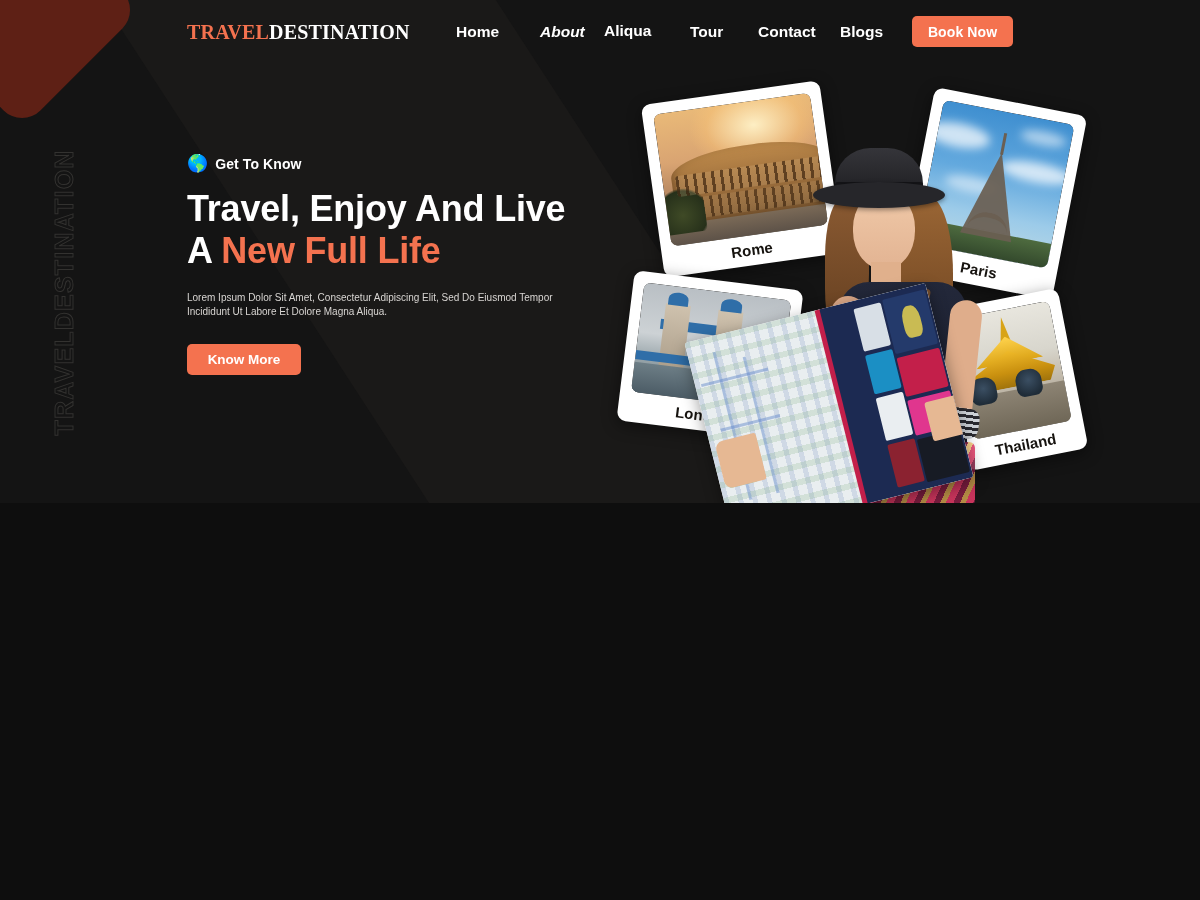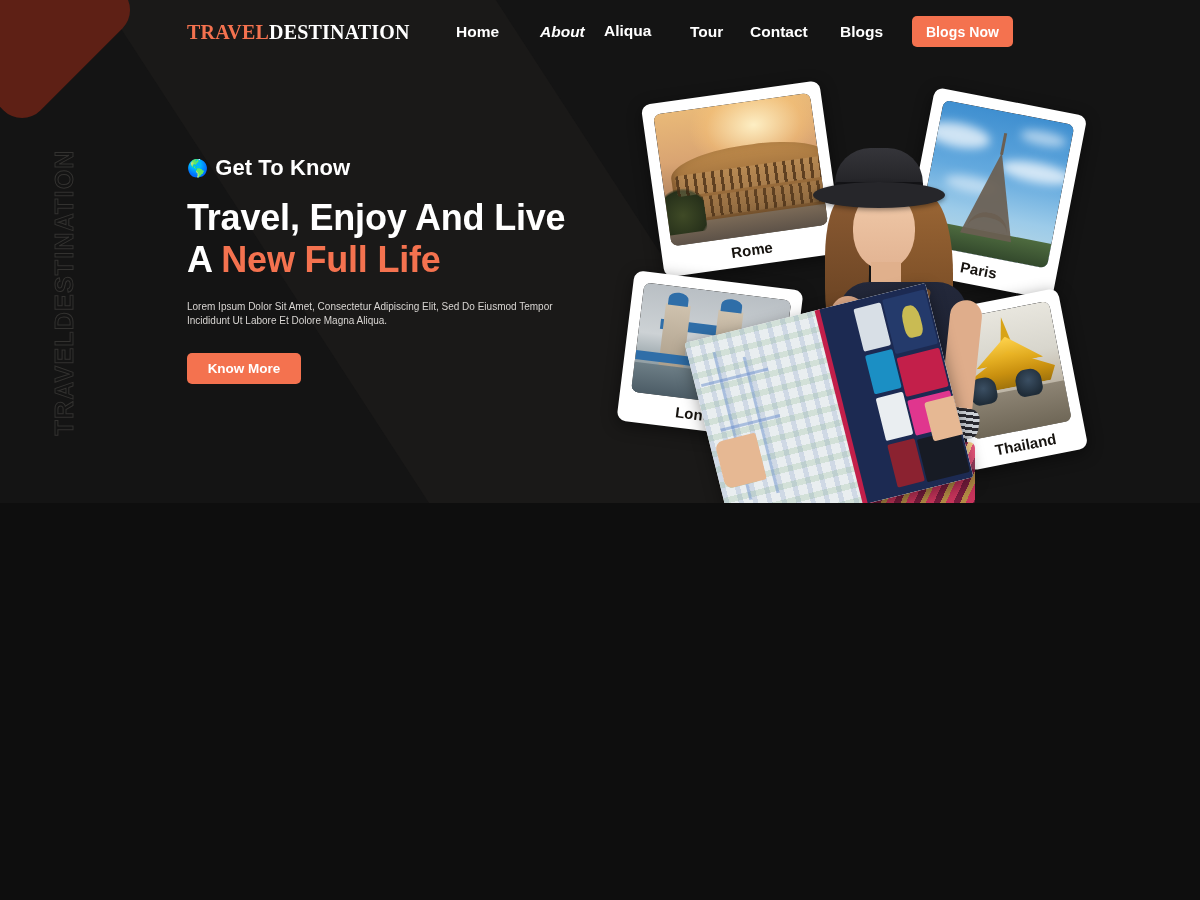--- a/index.html
+++ b/index.html
@@ -80,21 +80,21 @@
     color:#fff;
     font-size:15.5px;
     font-weight:bold;
     white-space:nowrap;
     text-decoration:none;
   }
   .nl-home    { left:16px;  top:23px;text-align:center; }
   .nl-about   { left:100px;  top:23px;font-style:italic; }
   .nl-service { left:164px; top:22px; }
   .nl-tour    { left:250px; top:23px; }
-  .nl-contact { left:310px; top:23px; }
+  .nl-contact { left:318px; top:23px; }
   .nl-blogs   { left:400px; top:23px; }
 
   .book-btn {
     position:absolute;
     left:912px; top:16px;
     width:101px; height:31px;
     background:#f4724f;
     border:none;
     border-radius:5px;
     color:#fff;
@@ -102,21 +102,21 @@
     font-weight:bold;
     font-family:"Liberation Sans", sans-serif;
     cursor:pointer;
     letter-spacing:0.1px;
   }
 
   
   .hero-copy { position:absolute; left:187px; top:155px; width:400px; z-index:20; }
   .eyebrow { display:flex; align-items:center; gap:7px; margin-bottom:16px; }
   .eyebrow-icon { font-size:17px; line-height:1; filter:hue-rotate(-8deg) saturate(1.5); }
-  .eyebrow-text { color:#fff; font-size:22px; font-weight:600; letter-spacing:0.1px; }
+  .eyebrow-text { color:#fff; font-size:14px; font-weight:600; letter-spacing:0.1px; }
 
   .hero-title {
     color:#fff;
     font-size:36px;
     line-height:1.18;
     font-weight:bold;
     letter-spacing:-0.2px;
     margin-bottom:18px;
   }
   .hero-title .accent { color:#f4724f; }
@@ -495,21 +495,21 @@
 
     <div class="nav-links">
       <a class="nav-link nl-home">Home</a>
       <a class="nav-link nl-about">About</a>
       <a class="nav-link nl-service">Aliqua</a>
       <a class="nav-link nl-tour">Tour</a>
       <a class="nav-link nl-contact">Contact</a>
       <a class="nav-link nl-blogs">Blogs</a>
     </div>
 
-    <button class="book-btn">Blogs Now</button>
+    <button class="book-btn">Book Now</button>
   </nav>
 
   <div class="hero-copy">
     <div class="eyebrow">
       <span class="eyebrow-icon">🌎</span>
       <span class="eyebrow-text">Get To Know</span>
     </div>
     <h1 class="hero-title">
       <span>Travel, Enjoy And Live</span><br>
       <span>A </span><span class="accent">New Full Life</span>

